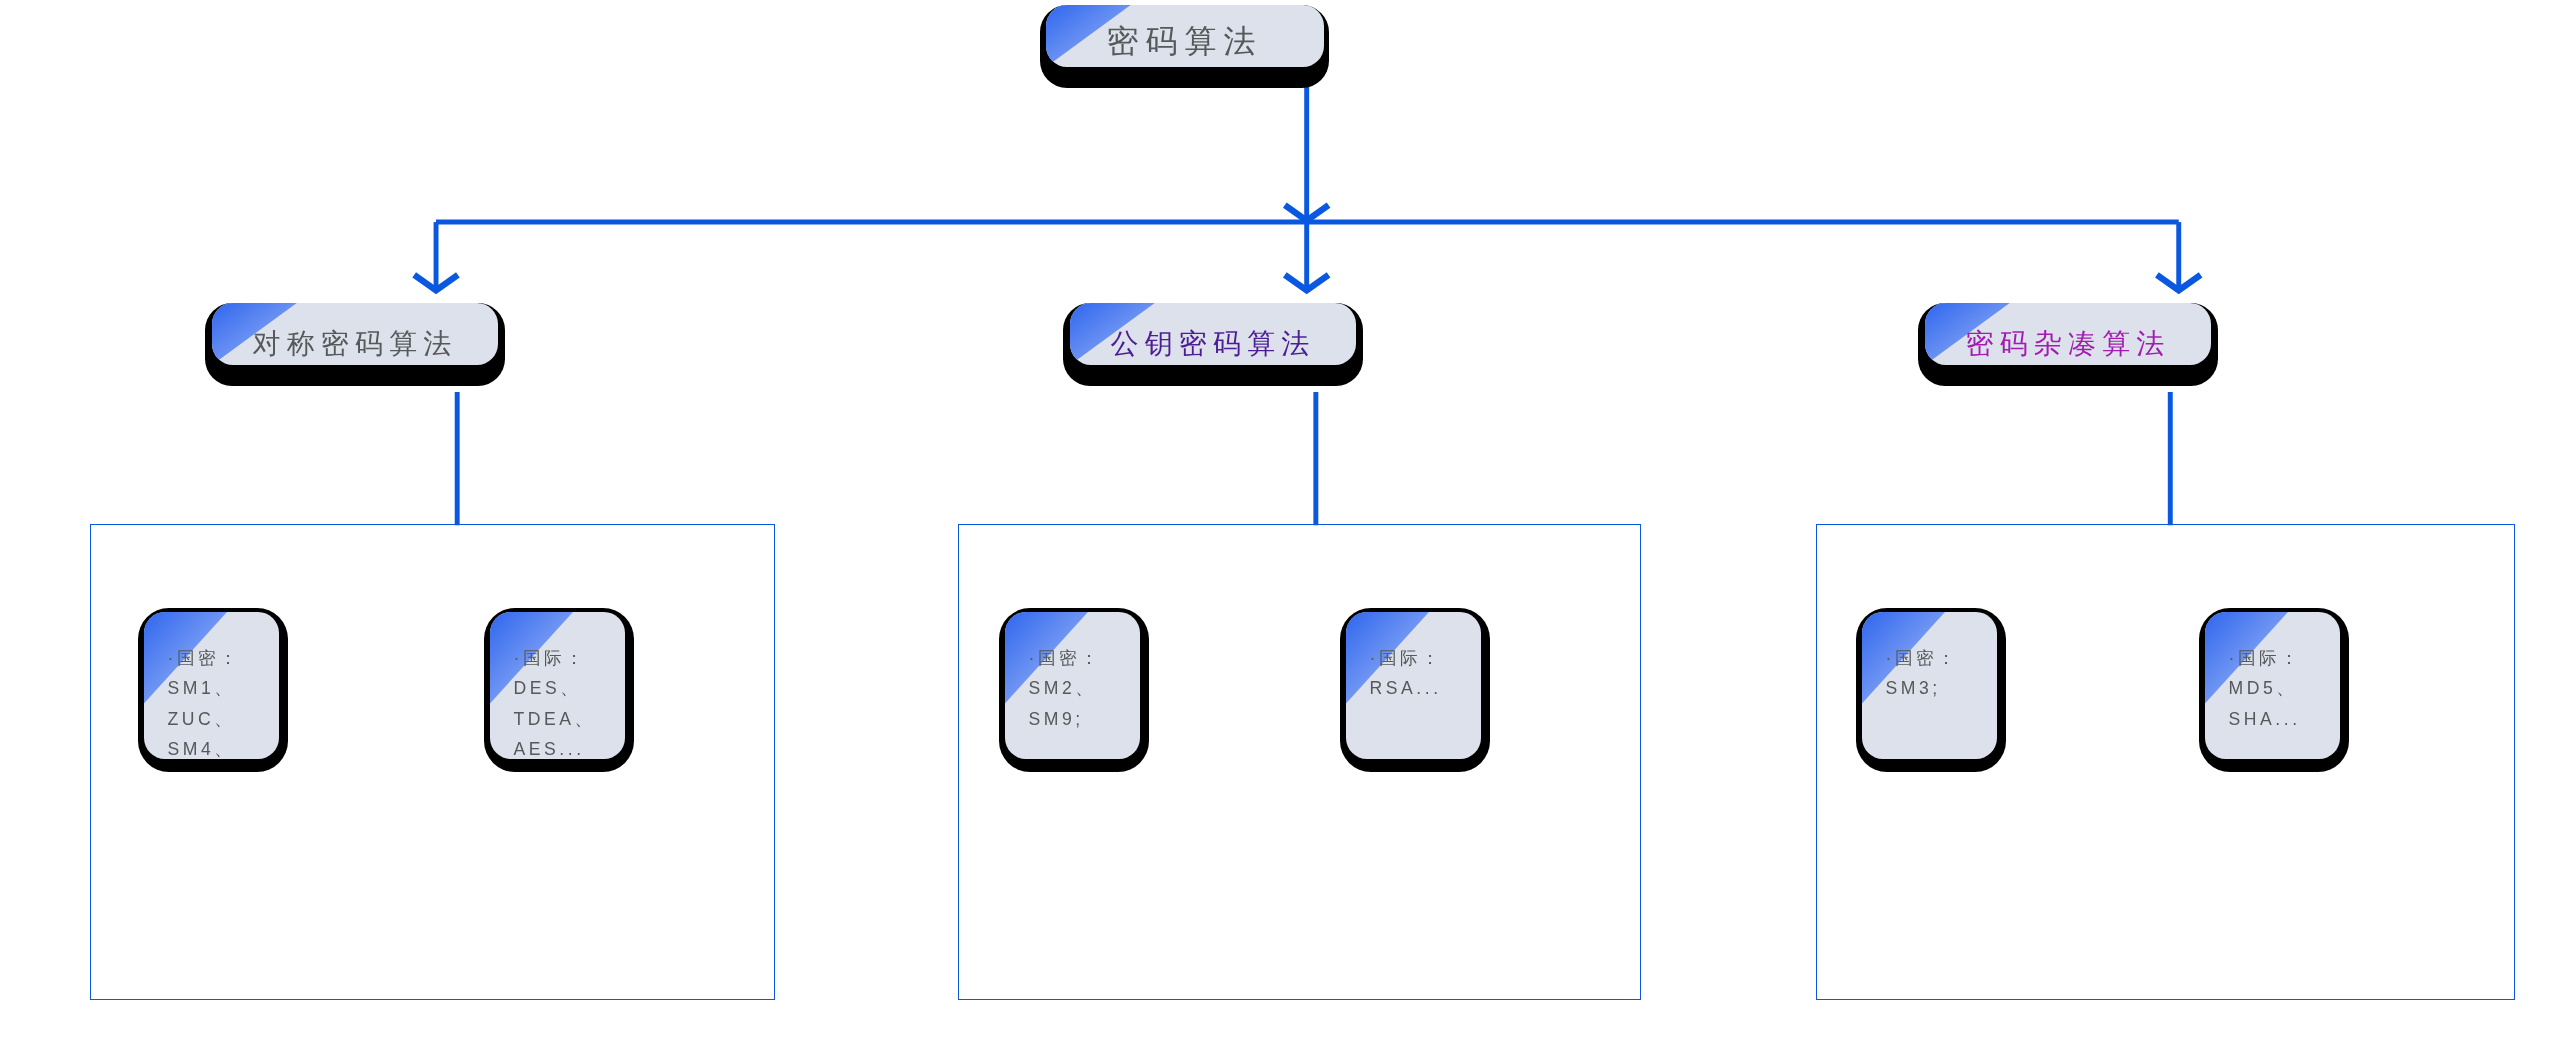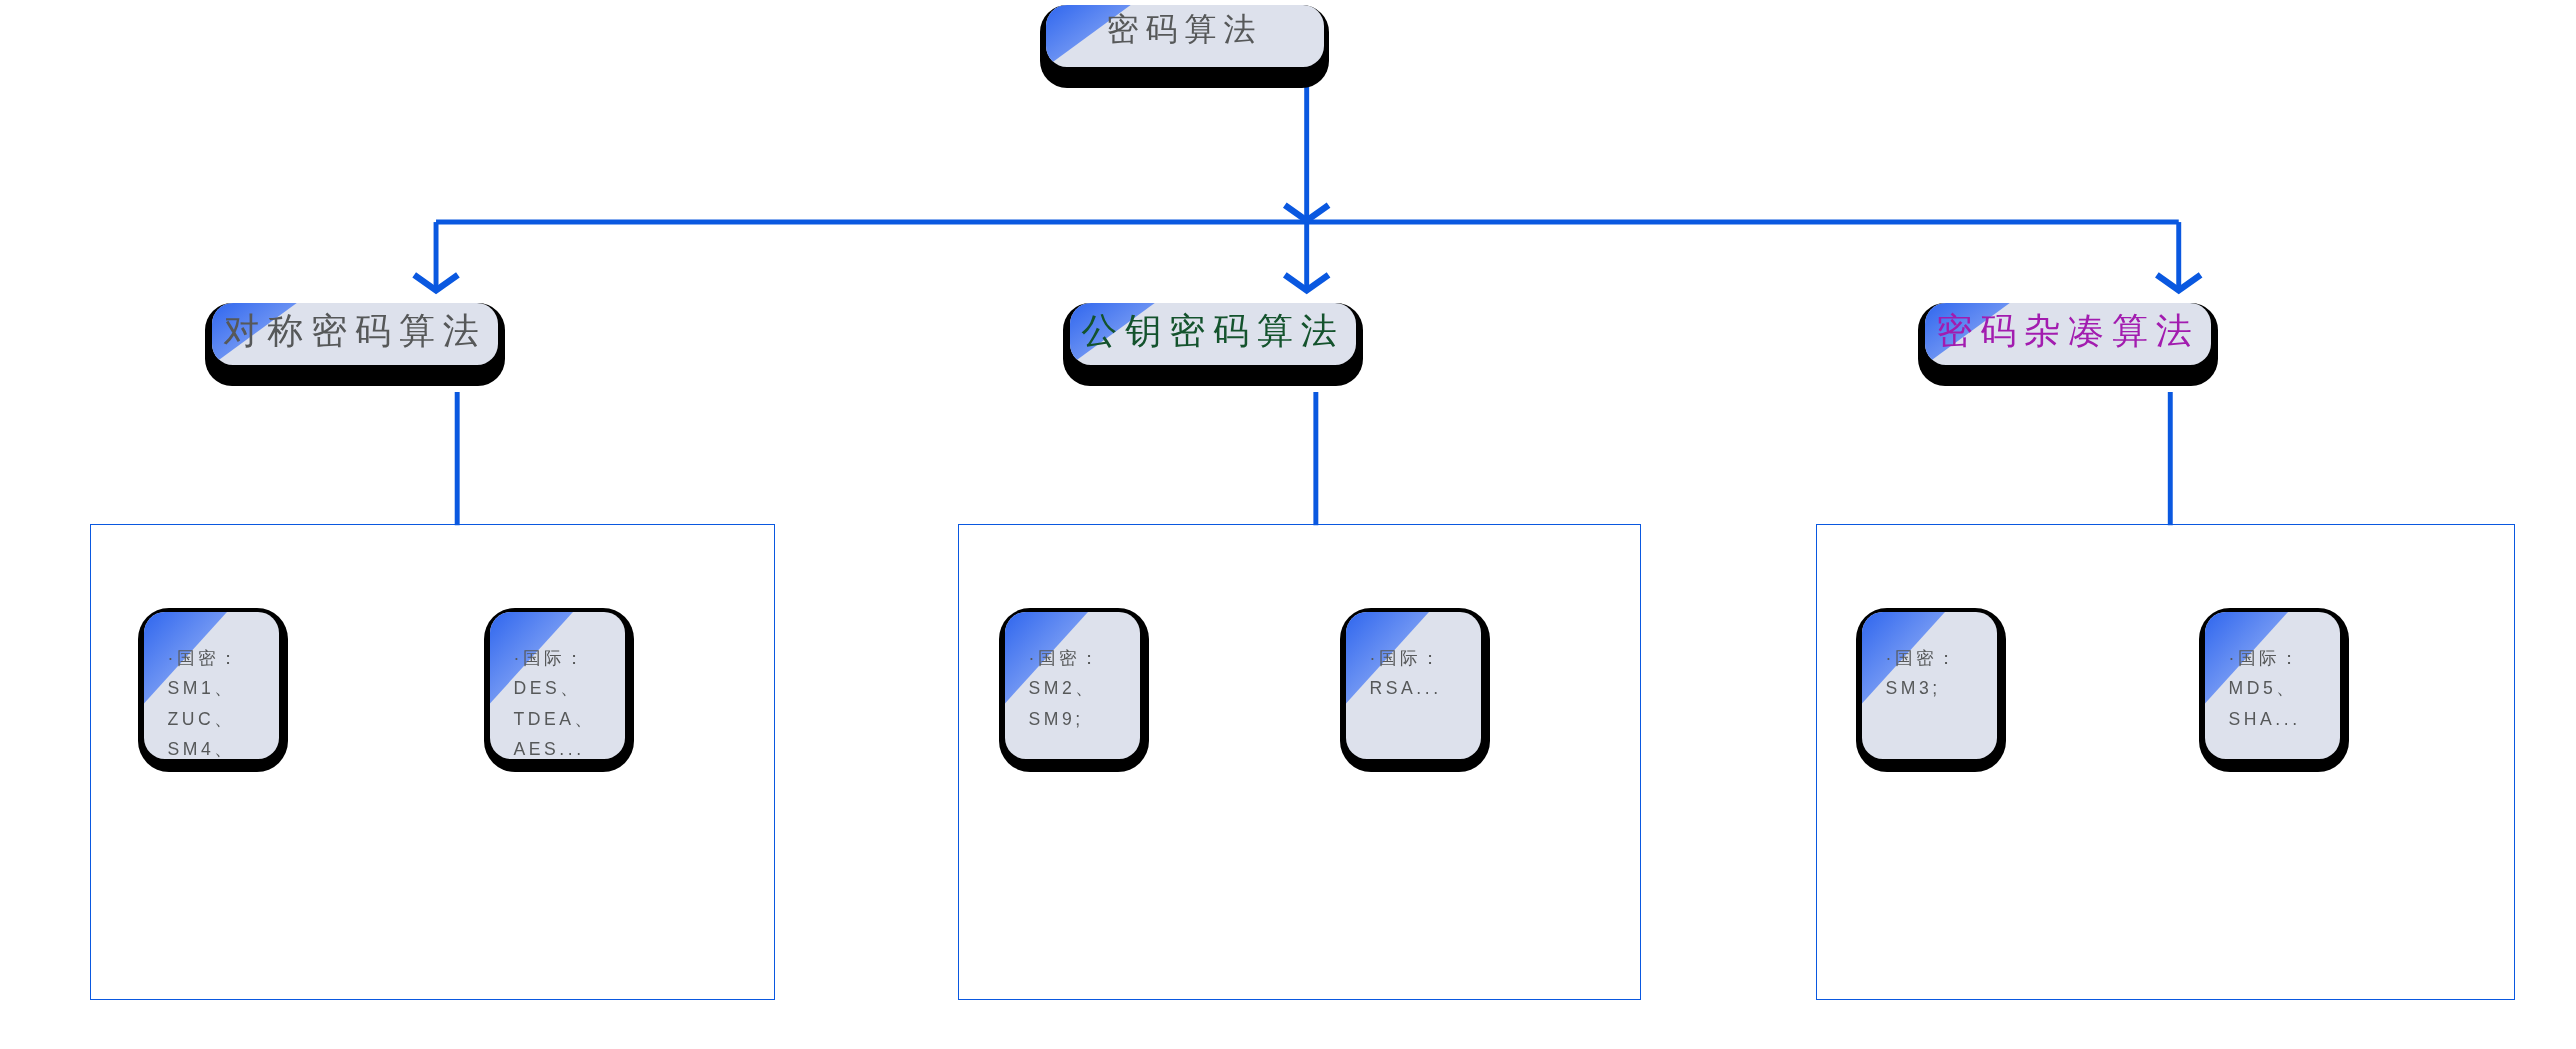--- a/index.html
+++ b/index.html
@@ -32,21 +32,21 @@
     position:absolute;
     background:#000000;
     box-sizing:border-box;
   }
   .node .face{
     position:absolute;
     overflow:hidden;
     box-sizing:border-box;
     background:#dde1ec;
     display:flex;
-    align-items:flex-start;
+    align-items:flex-end;
     justify-content:center;
   }
   .node .face .corner{
     position:absolute;
     left:0;top:0;
     width:100%;height:100%;
     pointer-events:none;
   }
   .node .label{
     position:relative;
@@ -59,21 +59,21 @@
   }
 
   
   .n-root .shadow{left:0;top:0;width:289px;height:83px;border-radius:27px;}
   .n-root .face{left:5.6px;top:0px;width:278px;height:62px;border-radius:21px;}
   .n-root .label{font-size:32px;}
 
   
   .n-l2 .shadow{left:0;top:0;width:100%;height:83px;border-radius:27px;}
   .n-l2 .face{left:7px;top:0px;width:calc(100% - 14px);height:62px;border-radius:21px;}
-  .n-l2 .label{font-size:36px;}
+  .n-l2 .label{font-size:28px;}
 
   
   .n-leaf{width:150px;height:164px;}
   .n-leaf .shadow{left:0;top:0;width:150px;height:164px;border-radius:31px;}
   .n-leaf .face{
     left:5.6px;top:4px;width:135px;height:147px;border-radius:21px;
     display:block;
     padding:31px 0 0 24px;
   }
   .n-leaf .label{
@@ -157,21 +157,21 @@
       <svg class="corner" viewBox="0 0 405 88" preserveAspectRatio="none">
         <defs>
             <linearGradient id="gB" x1="0" y1="0" x2="1" y2="1">
           <stop offset="0%" stop-color="#2f66ee"></stop>
               <stop offset="55%" stop-color="#6f95f3"></stop>
           <stop offset="100%" stop-color="#dde1ec"></stop>
             </linearGradient>
           </defs>
         <polygon points="0,0 120,0 0,88" fill="url(#gB)"></polygon>
       </svg>
-      <span class="label" style="color: #14532d;">公钥密码算法</span>
+      <span class="label" style="color: #4c1d95;">公钥密码算法</span>
     </div>
   </div>
 
   <div class="node n-l2" style="left:1918px; top:303px; width:300px; height:83px;">
     <div class="shadow" style="background: rgb(0, 0, 0);"></div>
     <div class="face" style="background: rgb(221, 225, 236);">
       <svg class="corner" viewBox="0 0 405 88" preserveAspectRatio="none">
         <defs>
             <linearGradient id="gC" x1="0" y1="0" x2="1" y2="1">
           <stop offset="0%" stop-color="#2f66ee"></stop>

